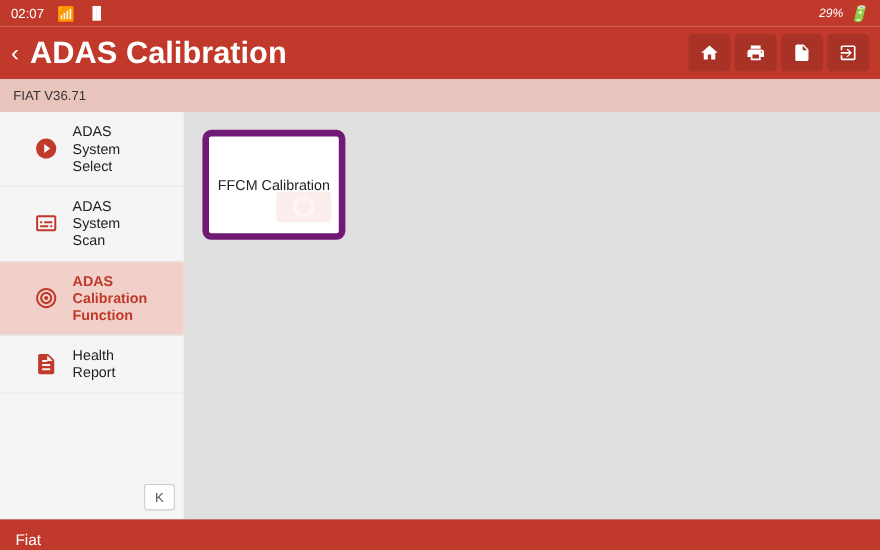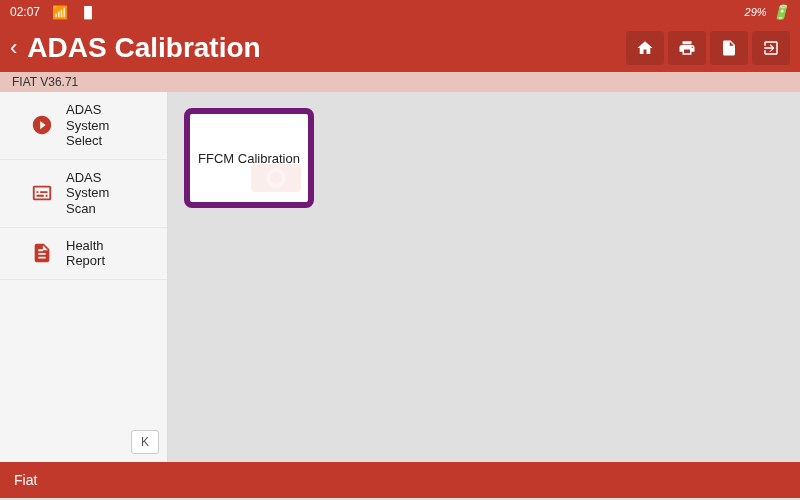--- a/index.html
+++ b/index.html
@@ -61,21 +61,21 @@
       align-items: center;
       justify-content: center;
       cursor: pointer;
       color: white;
       font-size: 16px;
     }
 
     
     .sub-header {
       background: #e8c4bc;
-      height: 20px;
+      height: 30px;
       display: flex;
       align-items: center;
       padding: 0 12px;
       font-size: 12px;
       color: #333;
     }
 
     
     .main-layout {
       display: flex;
@@ -267,20 +267,28 @@
 
     <div class="sidebar-item">
       <div class="sidebar-item-icon">
         <svg width="22" height="22" viewBox="0 0 24 24" fill="#c0392b">
           <path d="M20 4H4c-1.1 0-2 .9-2 2v12c0 1.1.9 2 2 2h16c1.1 0 2-.9 2-2V6c0-1.1-.9-2-2-2zm0 14H4V6h16v12zM6 10h2v2H6zm0 4h8v2H6zm10 0h2v2h-2zm-6-4h8v2h-8z"></path>
         </svg>
       </div>
       <span class="sidebar-item-label">ADAS System Scan</span>
     </div>
 
+    <div class="sidebar-item active">
+      <div class="sidebar-item-icon">
+        <svg width="22" height="22" viewBox="0 0 24 24" fill="#c0392b">
+          <path d="M12 2C6.48 2 2 6.48 2 12s4.48 10 10 10 10-4.48 10-10S17.52 2 12 2zm0 18c-4.42 0-8-3.58-8-8s3.58-8 8-8 8 3.58 8 8-3.58 8-8 8zm0-14c-3.31 0-6 2.69-6 6s2.69 6 6 6 6-2.69 6-6-2.69-6-6-6zm0 10c-2.21 0-4-1.79-4-4s1.79-4 4-4 4 1.79 4 4-1.79 4-4 4zm0-6c-1.1 0-2 .9-2 2s.9 2 2 2 2-.9 2-2-.9-2-2-2z"></path>
+        </svg>
+      </div>
+      <span class="sidebar-item-label">ADAS Calibration Function</span>
+    </div>
 
     <div class="sidebar-item">
       <div class="sidebar-item-icon">
         <svg width="22" height="22" viewBox="0 0 24 24" fill="#c0392b">
           <path d="M14 2H6c-1.1 0-2 .9-2 2v16c0 1.1.9 2 2 2h12c1.1 0 2-.9 2-2V8l-6-6zm-1 7V3.5L18.5 9H13zM8 16h8v2H8zm0-4h8v2H8zm0-4h5v2H8z"></path>
         </svg>
       </div>
       <span class="sidebar-item-label">Health Report</span>
     </div>
 

